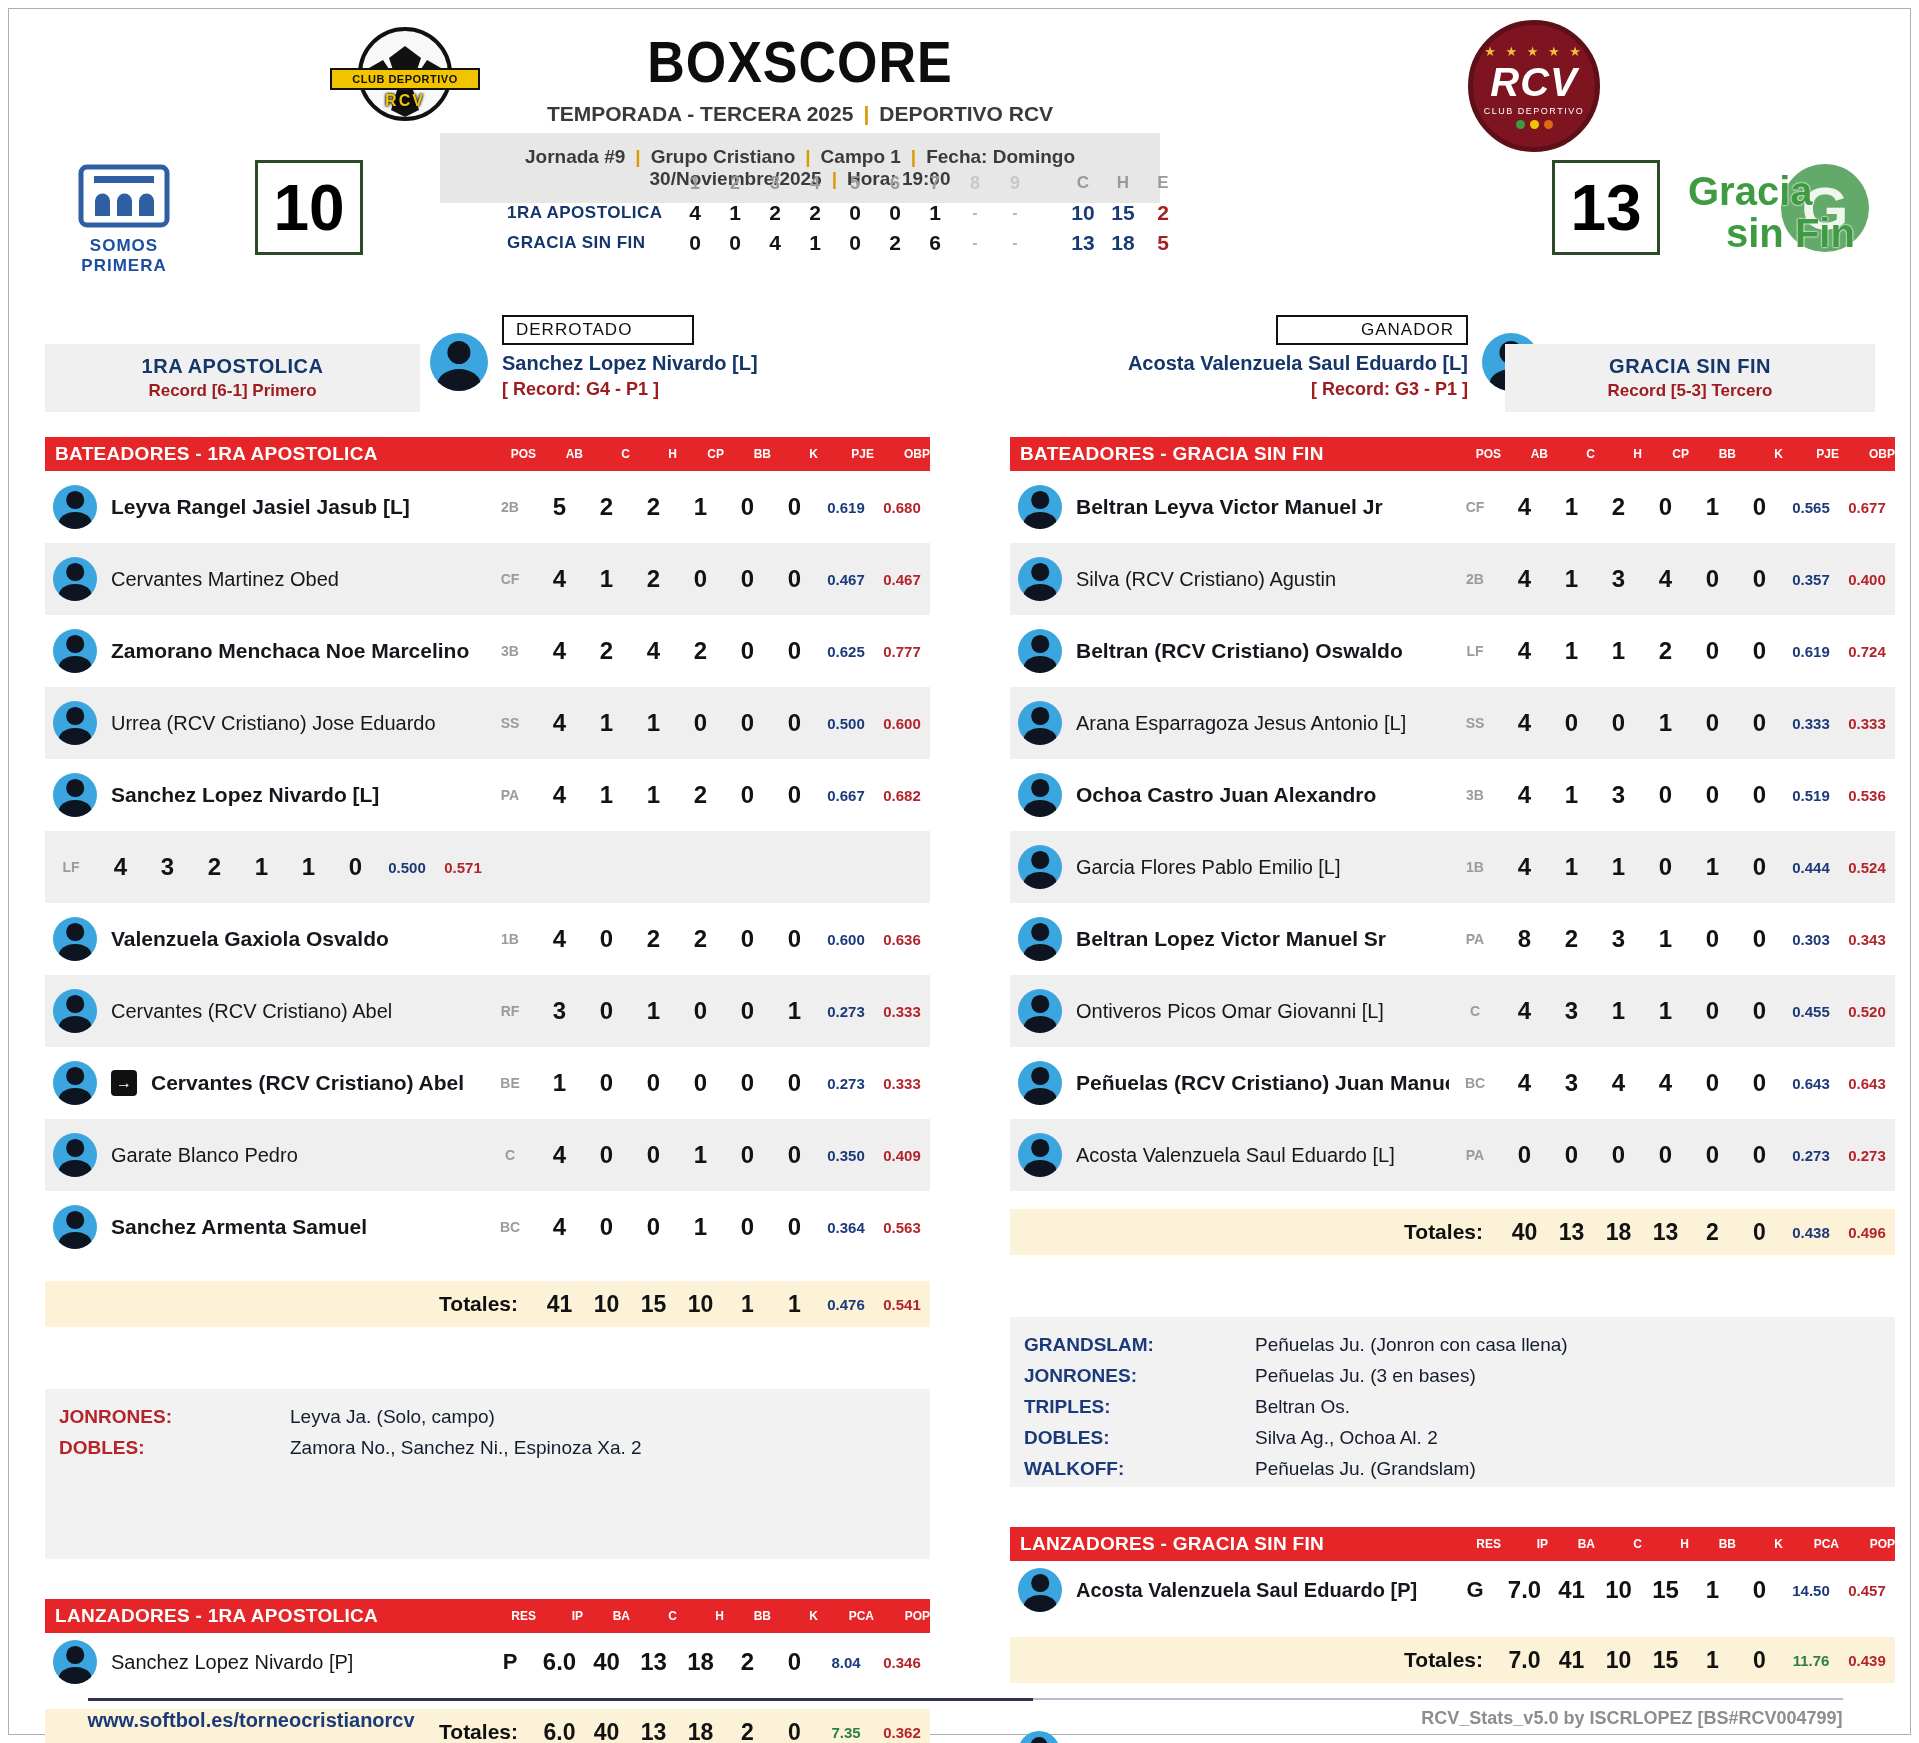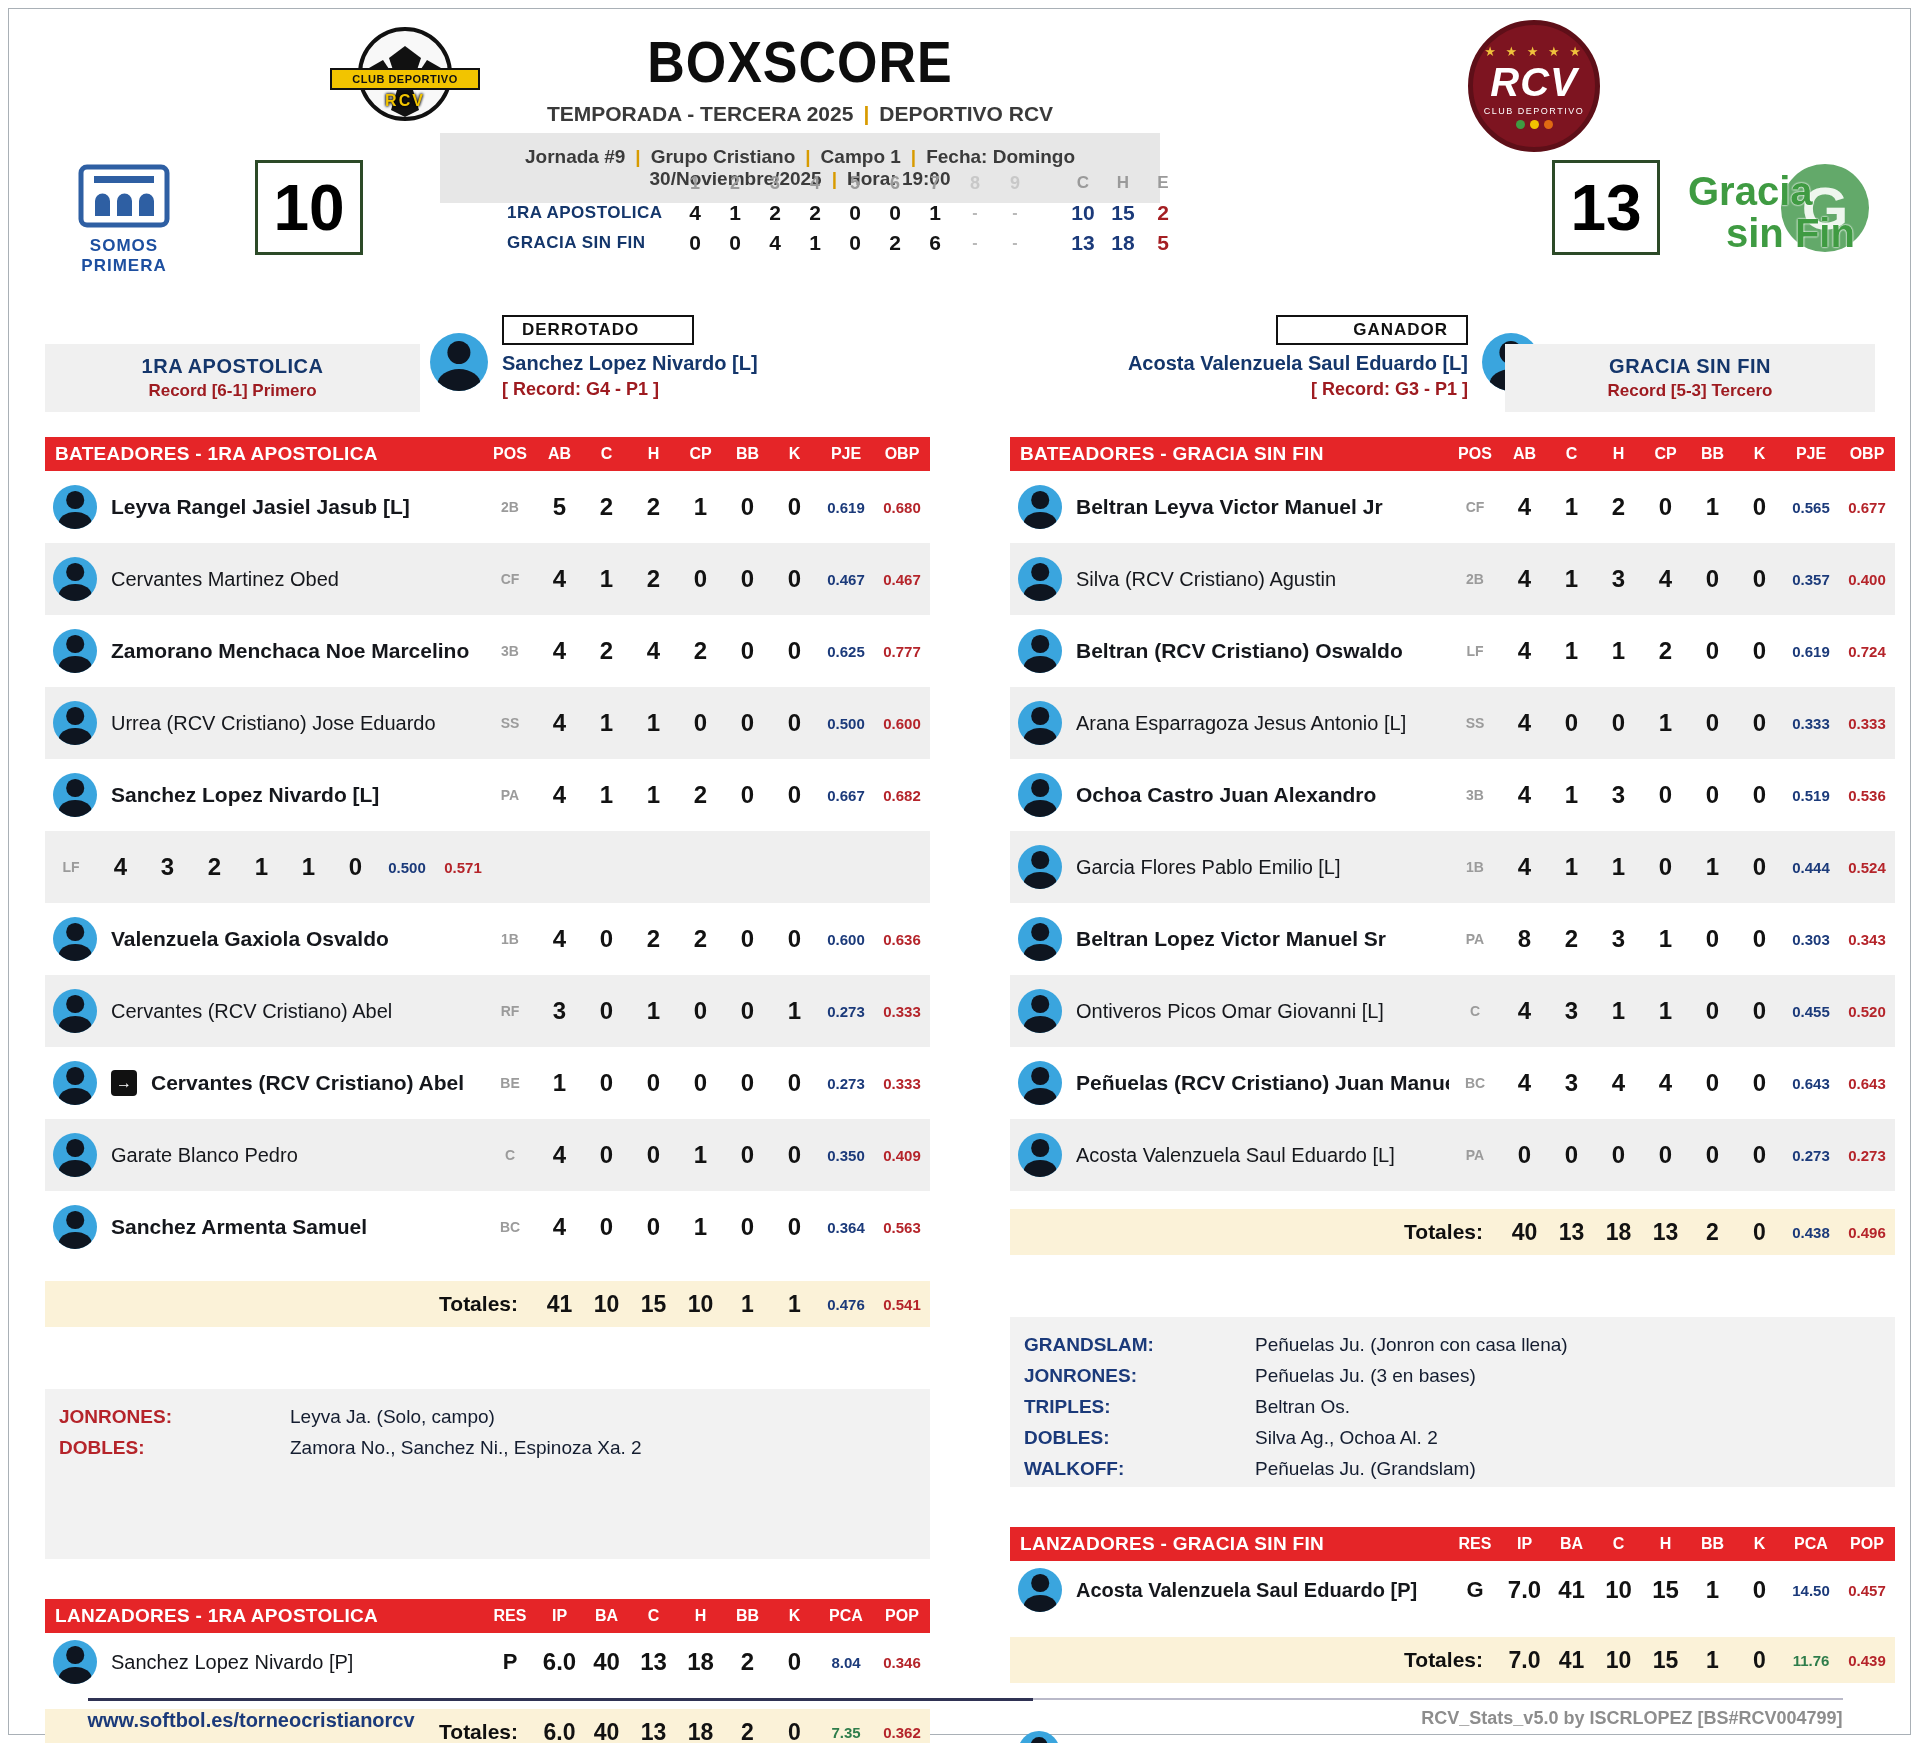--- a/index.html
+++ b/index.html
@@ -63,43 +63,43 @@
   .tbar.away { left:45px; width:375px; }
   .tbar.home { left:1505px; width:370px; }
   .tbar .tname { color:#14366b; font-weight:bold; font-size:20px; letter-spacing:.5px; }
   .tbar .trec { color:#9e1b20; font-weight:bold; font-size:17px; }
   .decision { position:absolute; top:315px; width:480px; }
   .decision.loser { left:430px; }
   .decision.winner { left:1060px; text-align:right; }
   .decision .avatar { position:absolute; top:18px; width:58px; height:58px; }
   .decision.loser .avatar { left:0; }
   .decision.winner .avatar { right:0; }
-  .dlabel { display:inline-block; border:2px solid #111; background:#fff; width:192px; padding:3px 18px;
-            font-weight:bold; font-size:17px; letter-spacing:1px; color:#111; }
+  .dlabel { display:inline-block; border:2px solid #111; background:#fff; width:192px; padding:3px 12px;
+            font-weight:normal; font-size:17px; letter-spacing:1px; color:#111; }
   .decision.loser .dlabel { margin-left:72px; text-align:left; }
   .decision.winner .dlabel { margin-right:72px; text-align:right; }
   .dname { margin-top:7px; font-weight:bold; color:#14366b; font-size:20px; }
   .decision.loser .dname, .decision.loser .drec { margin-left:72px; }
   .decision.winner .dname, .decision.winner .drec { margin-right:72px; }
   .drec { margin-top:4px; font-weight:bold; color:#9e1b20; font-size:18px; }
 
   
   .avatar { width:44px; height:44px; border-radius:50%; background:#3aa5de; position:relative; overflow:hidden; flex:0 0 44px; }
   .avatar::before { content:""; position:absolute; top:14%; left:50%; transform:translateX(-50%);
                     width:40%; height:40%; background:#0e1520; border-radius:50%; }
   .avatar::after { content:""; position:absolute; bottom:-14%; left:50%; transform:translateX(-50%);
                    width:74%; height:52%; background:#0e1520; border-radius:50% 50% 0 0; }
 
   
   .main { position:absolute; left:45px; top:437px; display:flex; gap:80px; }
   .col { width:885px; flex:0 0 885px; }
   .thead { display:flex; align-items:center; background:#e52528; color:#fff; height:34px; font-weight:bold; }
   .thead-title { flex:1; padding-left:10px; font-size:19px; letter-spacing:.3px; }
   .thead-cols { display:flex; }
-  .hcell { width:47px; text-align:center; font-size:16px; }
+  .hcell { width:47px; text-align:right; font-size:12px; }
   .hcell.pos { width:52px; }
   .hcell.wide { width:56px; }
   .brows { min-height:649px; }
   .brow { display:flex; align-items:center; height:72px; }
   .brow.alt { background:#efefef; }
   .bleft { flex:1; display:flex; align-items:center; gap:14px; padding-left:8px; min-width:0; }
   .bname { font-size:20px; color:#15171c; white-space:nowrap; overflow:hidden; }
   .strong .bname { font-weight:bold; font-size:21px; }
   .subicon { width:26px; height:26px; flex:0 0 26px; background:#111; color:#fff; border-radius:4px;
              display:flex; align-items:center; justify-content:center; font-size:16px; font-weight:bold; }

